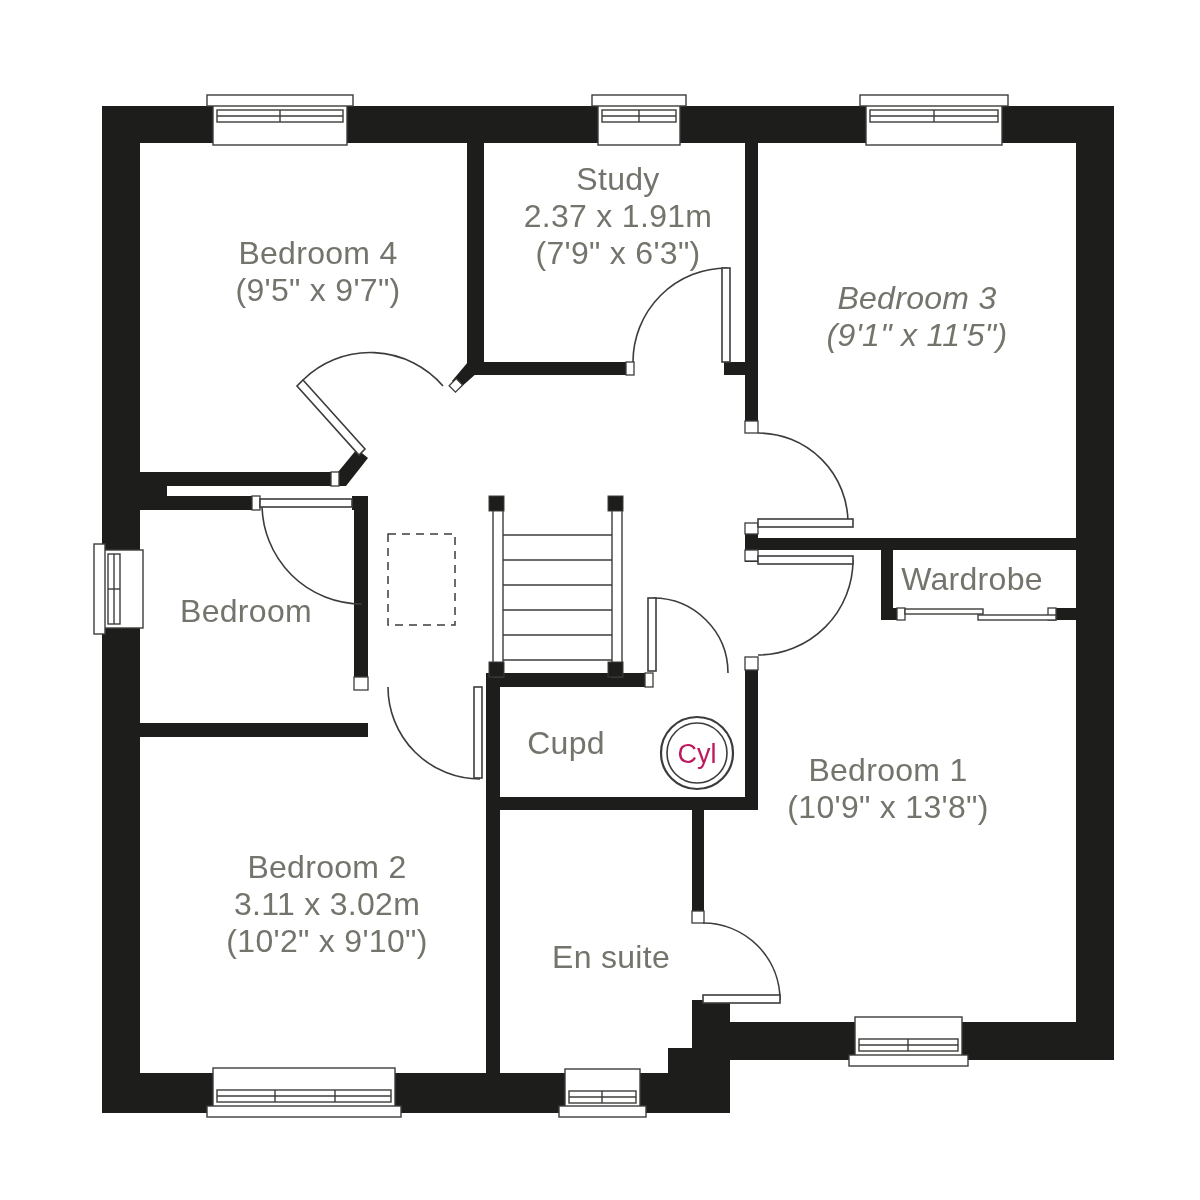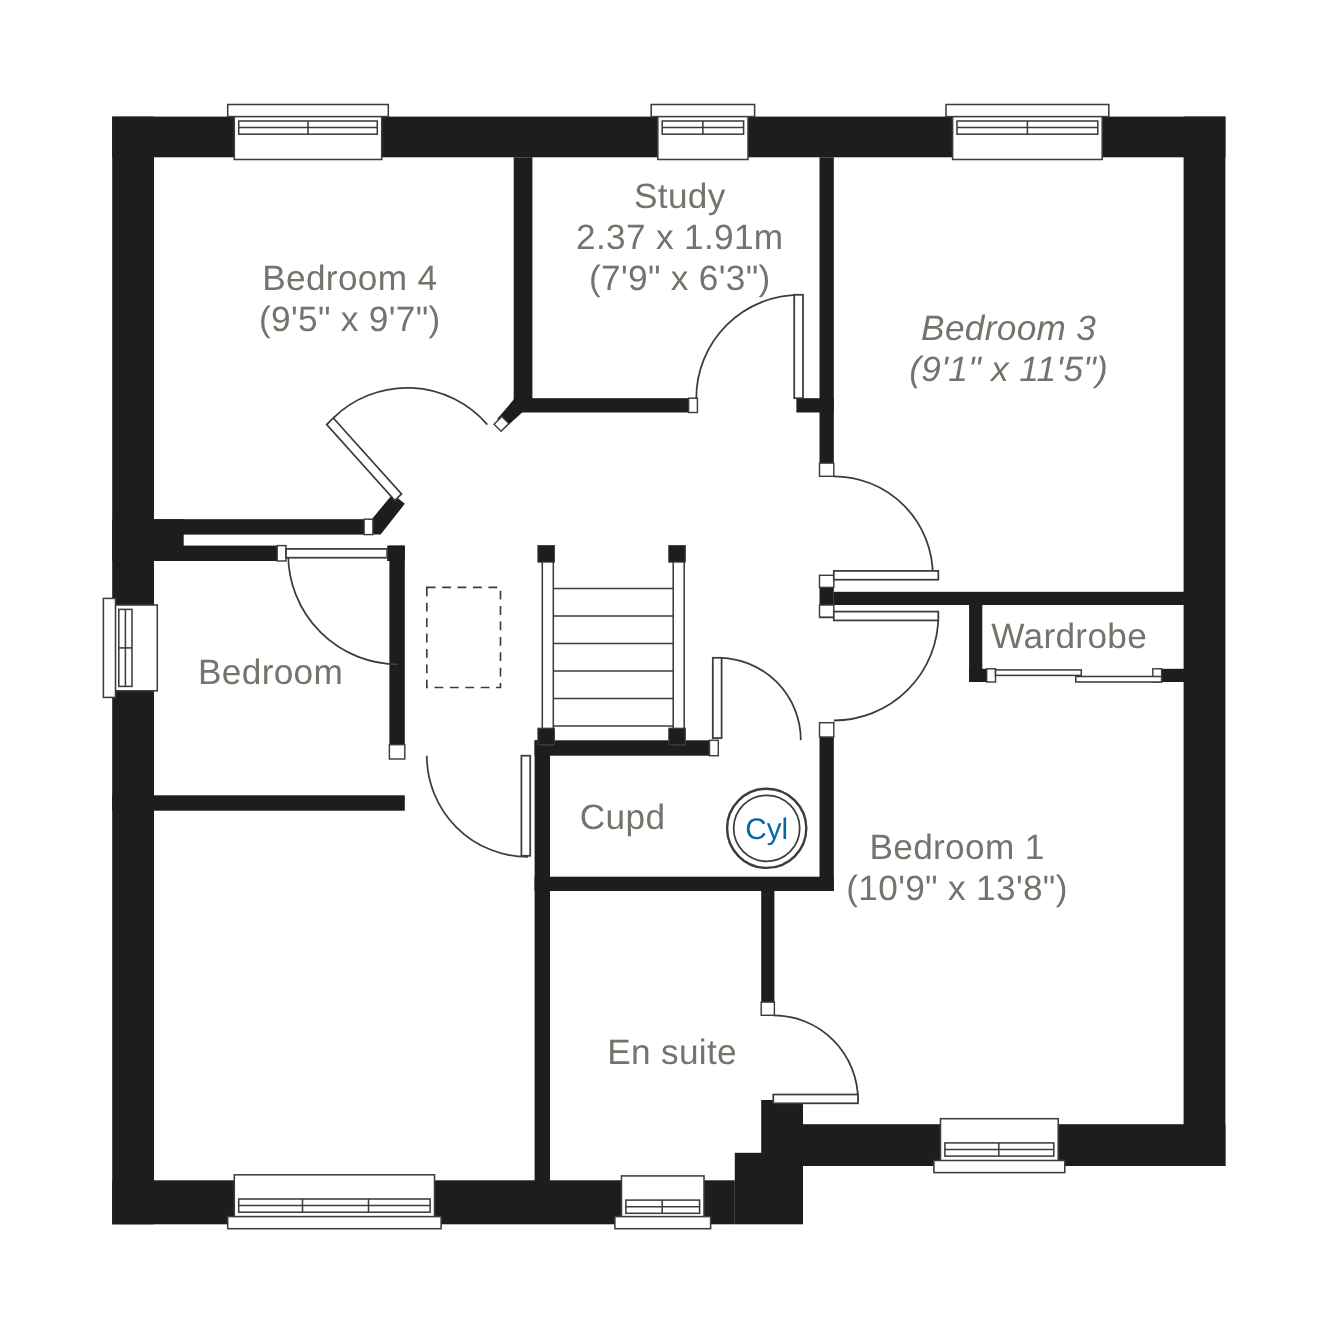--- a/index.html
+++ b/index.html
@@ -1,21 +1,21 @@
 <!DOCTYPE html>
 <html><head>
 <meta charset="utf-8">
 <style>
   html,body{margin:0;padding:0;background:#ffffff;}
   #plan{position:relative;width:1200px;height:1200px;background:#ffffff;overflow:hidden;
         font-family:"Liberation Sans", sans-serif;}
   #plan svg{position:absolute;left:0;top:0;}
   .room-label{position:absolute;transform:translate(-50%,-50%);text-align:center;
               color:#73746c;font-size:32px;line-height:37px;letter-spacing:0.3px;white-space:nowrap;}
-  .cyl-label{position:absolute;transform:translate(-50%,-50%);color:#0369a1;font-size:27px;}
+  .cyl-label{position:absolute;transform:translate(-50%,-50%);color:#be185d;font-size:27px;}
 </style>
 </head>
 <body>
 
 <div id="plan">
 <svg width="1200" height="1200" viewBox="0 0 1200 1200">
 
   <g fill="#1d1d1b" stroke="none">
     <rect x="102" y="106" width="1012" height="37"></rect>
     <rect x="102" y="106" width="38" height="1007"></rect>
@@ -210,22 +210,27 @@
   </div>
 
   <div class="room-label" style="left:566px;top:743px;">
     <div>Cupd</div>
   </div>
 
   <div class="cyl-label" style="left:697px;top:754px;">
     <span>Cyl</span>
   </div>
 
-  <div class="room-label" style="left:870px;top:789px;">
+  <div class="room-label" style="left:888px;top:789px;">
     <div>Bedroom 1</div>
     <div>(10'9" x 13'8")</div>
   </div>
 
+  <div class="room-label" style="left:327px;top:904px;">
+    <div>Bedroom 2</div>
+    <div>3.11 x 3.02m</div>
+    <div>(10'2" x 9'10")</div>
+  </div>
 
   <div class="room-label" style="left:611px;top:957px;">
     <div>En suite</div>
   </div>
 </div>
 
 </body></html>

